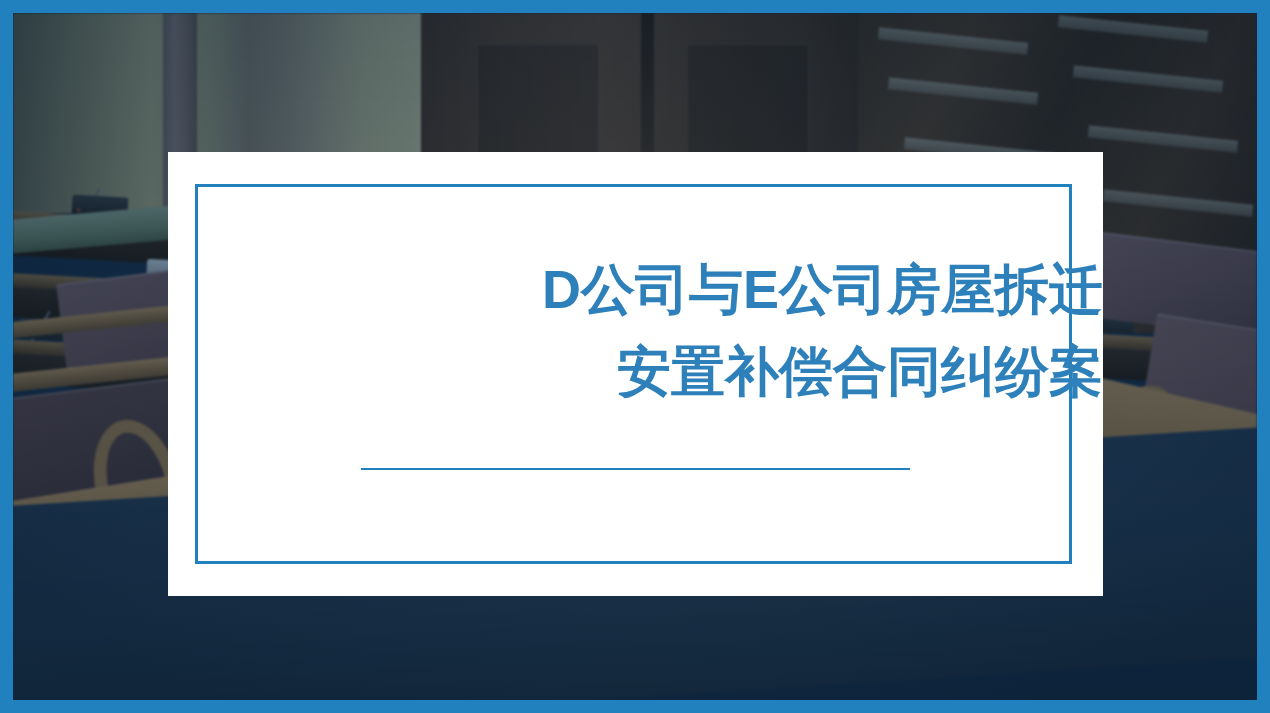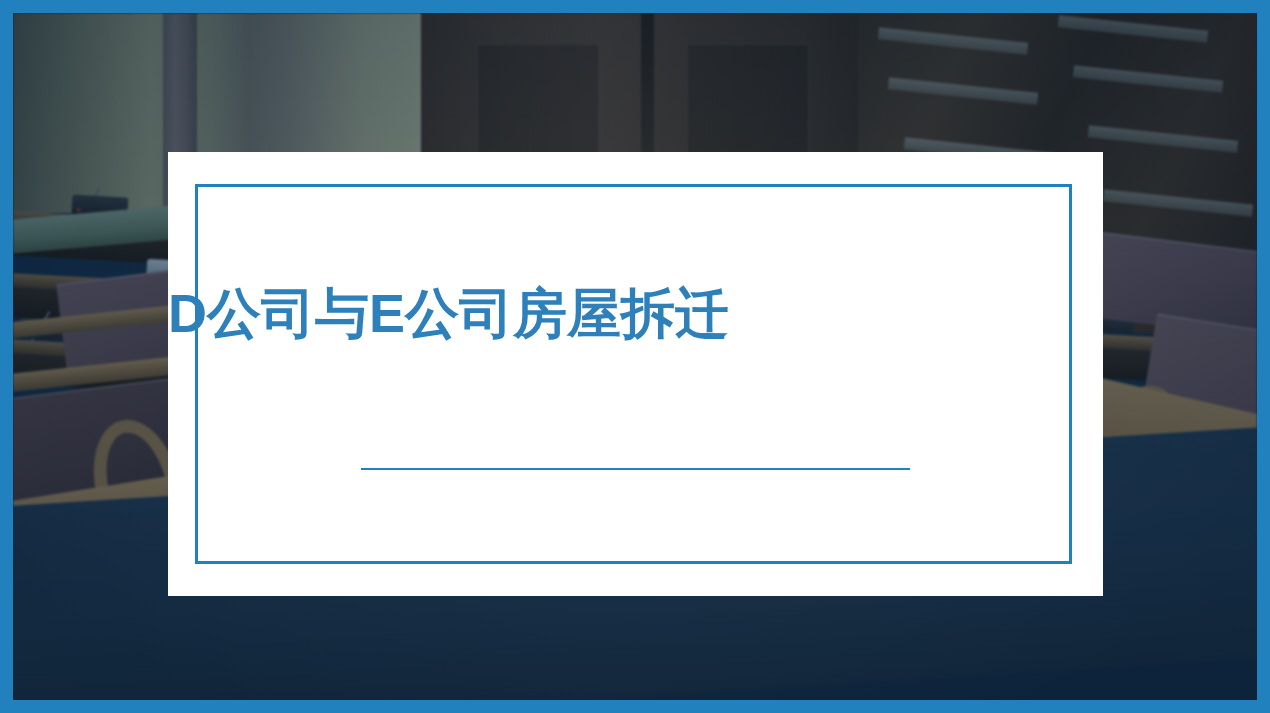--- a/index.html
+++ b/index.html
@@ -219,22 +219,22 @@
     position: absolute;
     left: 27px; top: 32px;
     right: 31px; bottom: 32px;
     border: 3px solid #2180be;
     box-sizing: border-box;
   }
 
   .title-block {
     position: absolute;
     left: 0; right: 0;
-    top: 120px;
-    text-align: left;
+    top: 96px;
+    text-align: right;
     pointer-events: none;
   }
   .title-line {
     display: block;
     color: #2d80ba;
     font-size: 54px;
     font-weight: bold;
     line-height: 82px;
     letter-spacing: 0px;
     white-space: nowrap;
@@ -380,18 +380,19 @@
     </div>
     <div class="photo-tint"></div>
     <div class="photo-tint2"></div>
   </div>
 
   <div class="card">
     <div class="card-frame"></div>
 
     <div class="title-block">
       <span class="title-line">D公司与E公司房屋拆迁</span>
+      <span class="title-line">安置补偿合同纠纷案</span>
     </div>
 
     <div class="title-rule"></div>
   </div>
 
 </div>
 
 </body></html>

